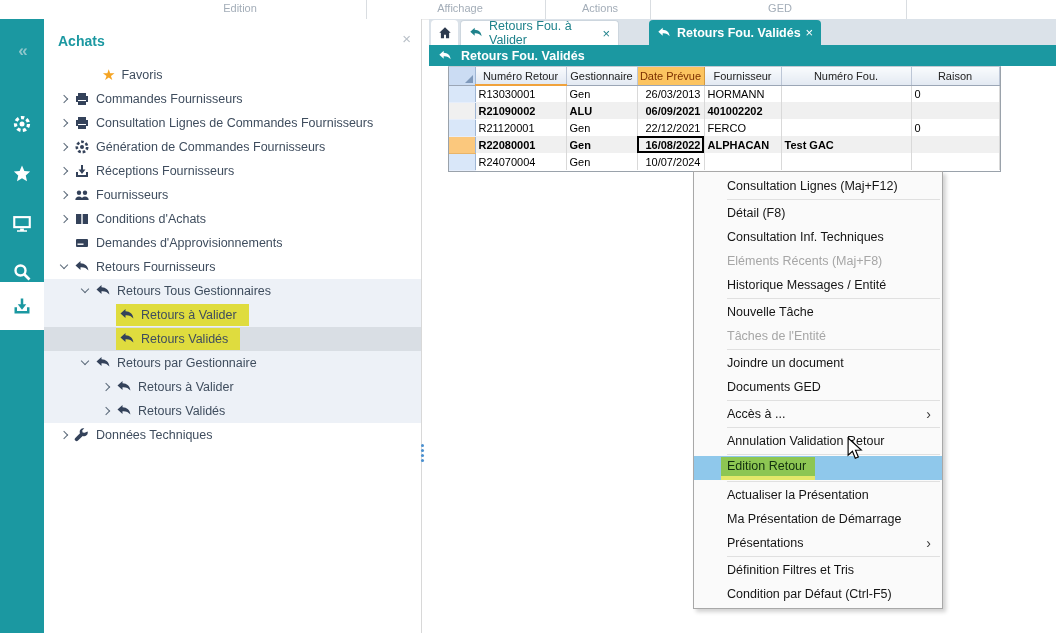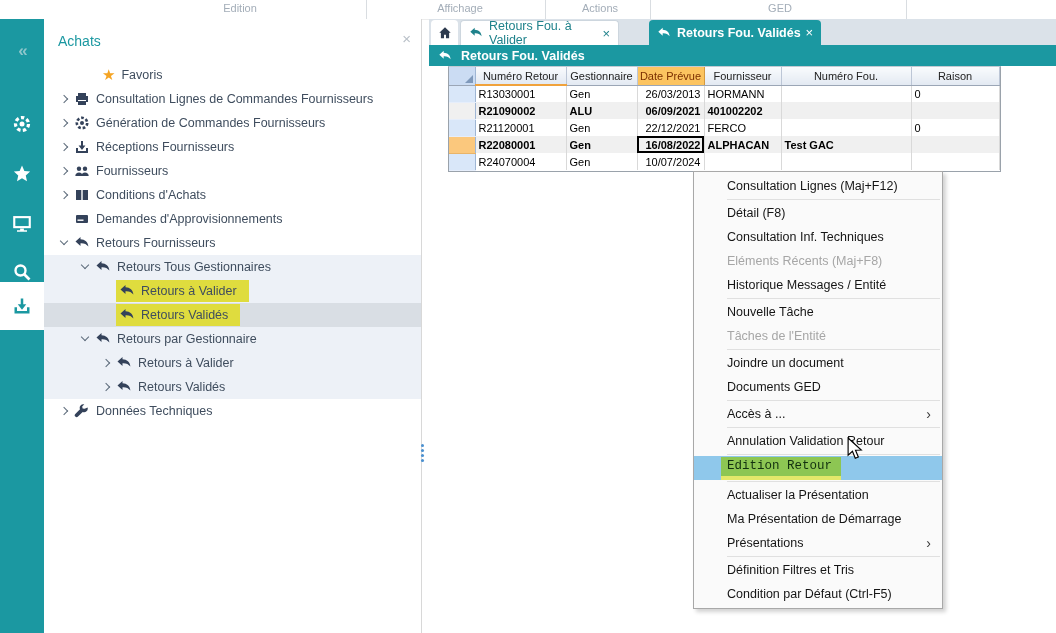--- a/index.html
+++ b/index.html
@@ -10,21 +10,21 @@
   .rlabel{position:absolute;top:2px;transform:translateX(-50%);font-size:11px;color:#a3adb8;white-space:nowrap;}
   .rsep{position:absolute;top:0;width:1px;height:19px;background:#d9dde1;}
   
   .rail{position:absolute;left:0;top:19px;width:44px;height:614px;background:#1b98a1;}
   .rail-item{position:absolute;left:0;width:44px;height:44px;display:flex;align-items:center;justify-content:center;color:#fff;}
   .rail-item svg{width:20px;height:20px;}
   .rail-collapse{color:#8fc6cb;font-size:17px;font-weight:bold;letter-spacing:-2px;}
   .rail-active{background:#fff;color:#1b98a1;height:48px;}
   
   .panel{position:absolute;left:44px;top:19px;width:377px;height:614px;background:#fff;}
-  .panel-title{position:absolute;left:14px;top:14px;font-size:14px;font-weight:normal;color:#1b98a1;}
+  .panel-title{position:absolute;left:14px;top:14px;font-size:14px;font-weight:bold;color:#1b98a1;}
   .panel-close{position:absolute;right:10px;top:11px;font-size:15px;color:#b9c0c8;cursor:default;}
   .tree{position:absolute;left:0;top:44px;width:377px;}
   .trow{height:24px;display:flex;align-items:center;font-size:12.5px;color:#3f4d5e;white-space:nowrap;}
   .trow.section{background:#edf1f7;}
   .trow.selected{background:#d9dee4;}
   .pad1{padding-left:12px;}.pad2{padding-left:33px;}.pad3{padding-left:54px;}.padfav{padding-left:40px;}
   .chev{width:18px;flex:0 0 18px;height:24px;position:relative;}
   .chev.r::after{content:"";position:absolute;left:5px;top:9px;width:5px;height:5px;
       border-right:1.4px solid #5c6a7a;border-bottom:1.4px solid #5c6a7a;transform:rotate(-45deg);}
   .chev.d::after{content:"";position:absolute;left:5px;top:7px;width:5px;height:5px;
@@ -67,21 +67,21 @@
   table.grid td.focus{outline:2px solid #000;outline-offset:-2px;}
   
   .menu{position:absolute;left:693px;top:150px;width:250px;background:#fafafa;border:1px solid #a8a8a8;
       box-shadow:3px 3px 4px rgba(0,0,0,.18);padding:2px 0;box-sizing:border-box;z-index:6;margin-top:21px;}
   .mi{height:24px;line-height:24px;padding-left:33px;font-size:12.5px;color:#151515;position:relative;white-space:nowrap;}
   .mi.disabled{color:#a6a6a6;}
   .mi .subarrow{position:absolute;right:11px;top:0;font-size:14px;color:#3a3a3a;}
   .msep{height:1px;background:#e0e0e0;margin:1px 2px 1px 33px;}
   .mi.highlight{background:#8fc8eb;}
   .mi.highlight .green-label{display:inline-block;background:#8dc653;color:#12300f;height:19px;line-height:19px;
-      margin-left:-6px;margin-top:1px;padding:0 9px 0 6px;vertical-align:top;box-shadow:0 4px 0 #e4e86a;font-family:Liberation Mono, monospace;}
+      margin-left:-6px;margin-top:1px;padding:0 9px 0 6px;vertical-align:top;box-shadow:0 4px 0 #e4e86a;}
   
   .cursor{position:absolute;left:846px;top:437px;z-index:9;}
   .hiddendefs{position:absolute;width:0;height:0;overflow:hidden;}
 </style>
 </head>
 <body>
 
 <svg class="hiddendefs" aria-hidden="true">
   <defs>
     <symbol id="i-printer" viewBox="0 0 16 16">
@@ -177,20 +177,27 @@
 
   <div class="panel">
     <div class="panel-title">Achats</div>
     <div class="panel-close"><span>×</span></div>
 
     <div class="tree">
       <div class="trow padfav">
         <span class="chev"></span>
         <span class="star-glyph">★</span>
         <span>Favoris</span>
+      </div>
+      <div class="trow pad1">
+        <span class="chev r"></span>
+        <svg class="ti">
+            <use href="#i-printer"></use>
+          </svg>
+        <span>Commandes Fournisseurs</span>
       </div>
       <div class="trow pad1">
         <span class="chev r"></span>
         <svg class="ti">
             <use href="#i-printer"></use>
           </svg>
         <span>Consultation Lignes de Commandes Fournisseurs</span>
       </div>
       <div class="trow pad1">
         <span class="chev r"></span>

